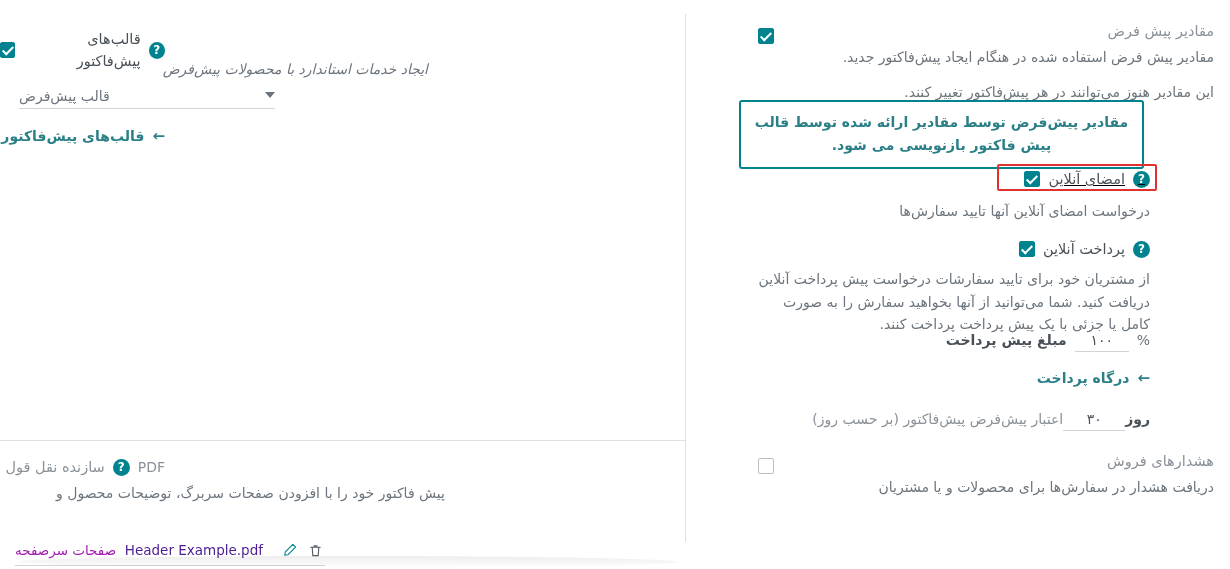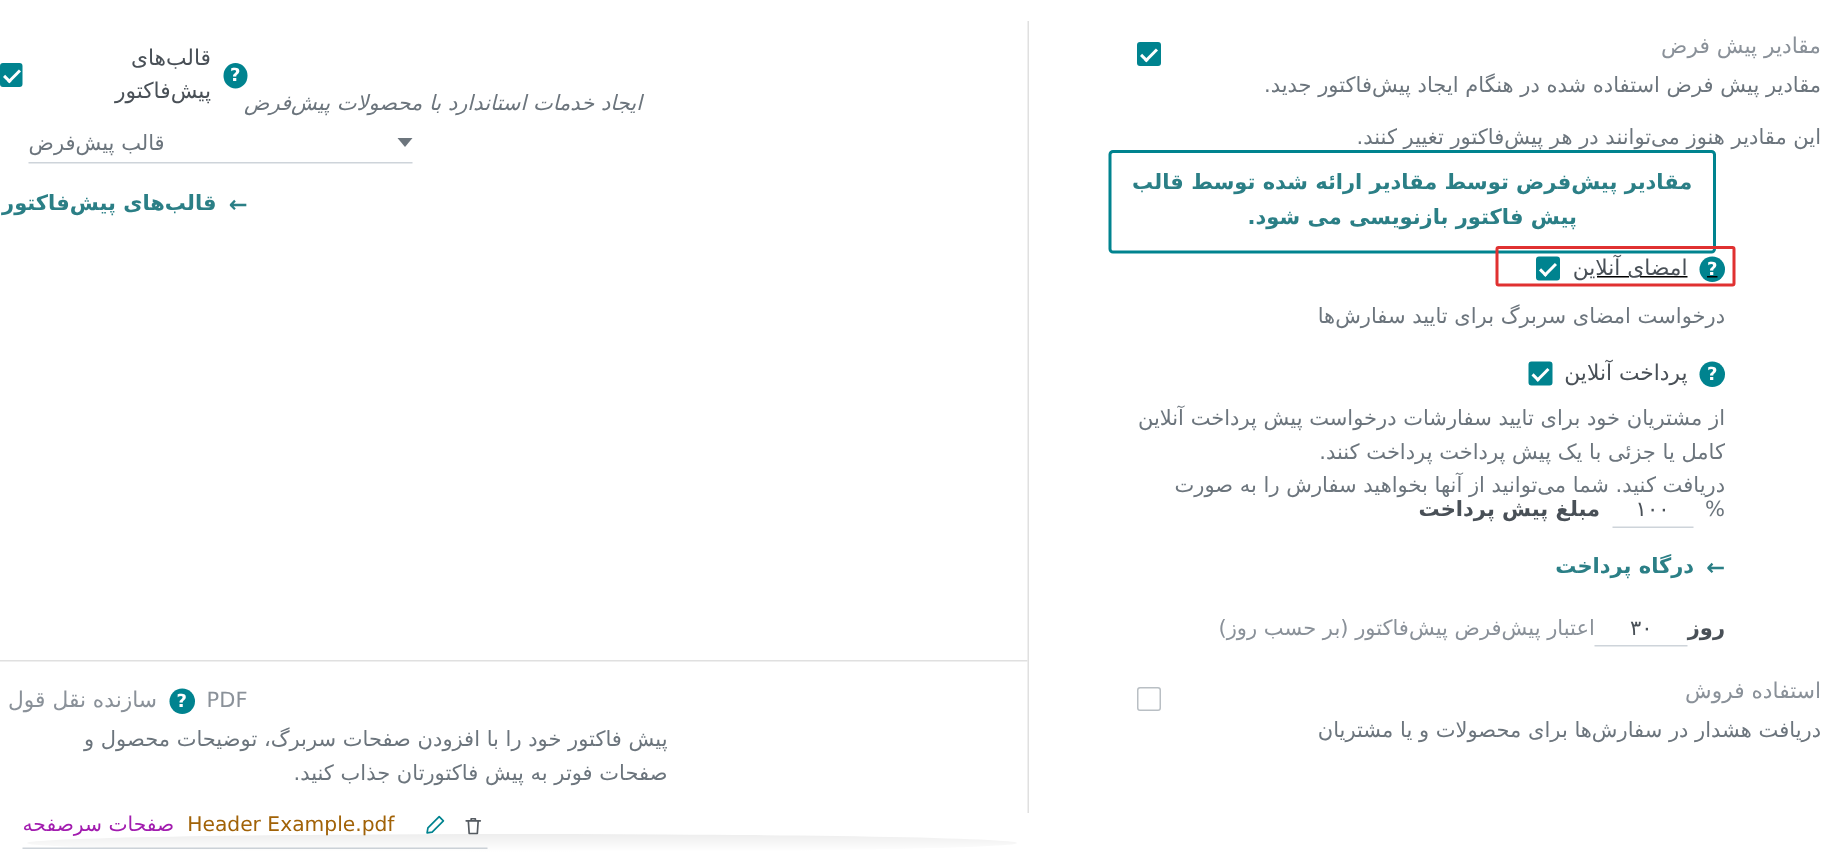--- a/index.html
+++ b/index.html
@@ -233,21 +233,21 @@
     width: 310px;
     border-bottom: 1px solid #ced4da;
     padding-bottom: 5px;
   }
   .file-label {
     font-size: 13.5px;
     color: #a21caf;
   }
   .file-name {
     font-size: 13.5px;
-    color: #a16207;
+    color: #4c1d95;
     margin-right: 10px;
     flex: 1 1 auto;
   }
   .icon-btn {
     width: 20px;
     height: 20px;
     display: inline-flex;
     align-items: center;
     justify-content: center;
     margin-left: 6px;
@@ -278,52 +278,52 @@
       <div>مقادیر پیش‌فرض توسط مقادیر ارائه شده توسط قالب</div>
       <div>پیش فاکتور بازنویسی می شود.</div>
     </div>
 
     <div class="red-outline" style="position:absolute; top:164px; right:73px; width:160px; height:27px;"></div>
     <div class="title-row" style="position:absolute; top:168px; right:80px;text-decoration:underline;">
       <span class="cb checked"></span>
       <span class="set-title">امضای آنلاین</span>
       <span class="help">?</span>
     </div>
-    <div class="set-desc" style="position:absolute; top:196px; right:80px; width:410px; text-align:right;">درخواست امضای سربرگ برای تایید سفارش‌ها</div>
+    <div class="set-desc" style="position:absolute; top:196px; right:80px; width:410px; text-align:right;">درخواست امضای آنلاین آنها تایید سفارش‌ها</div>
 
     <div class="title-row" style="position:absolute; top:238px; right:80px;">
       <span class="cb checked"></span>
       <span class="set-title">پرداخت آنلاین</span>
       <span class="help">?</span>
     </div>
     <div style="position:absolute; top:268px; right:80px; width:410px;">
       <div class="set-desc right-align" style="margin-top:0;">از مشتریان خود برای تایید سفارشات درخواست پیش پرداخت آنلاین</div>
+      <div class="set-desc right-align" style="margin-top:0;">دریافت کنید. شما می‌توانید از آنها بخواهید سفارش را به صورت</div>
       <div class="set-desc right-align" style="margin-top:0;">کامل یا جزئی با یک پیش پرداخت پرداخت کنند.</div>
-      <div class="set-desc right-align" style="margin-top:0;">دریافت کنید. شما می‌توانید از آنها بخواهید سفارش را به صورت</div>
     </div>
 
     <div class="inline-field" style="position:absolute; top:332px; right:80px;">
       <span class="unit">مبلغ پیش پرداخت</span>
       <input class="num-input" style="width: 54px;" value="۱۰۰">
       <span class="unit plain">%</span>
     </div>
 
     <a class="tlink" href="#" style="position:absolute; top:370px; right:80px;">
       <span>درگاه پرداخت</span>
       <span class="arrow-left">←</span>
     </a>
 
     <div style="position:absolute; top:408px; right:80px; display:flex; flex-direction:row-reverse; align-items:baseline; ">
       <span class="set-title muted" style="font-size:14px;">اعتبار پیش‌فرض پیش‌فاکتور (بر حسب روز)</span>
       <input class="num-input" value="۳۰" style="">
       <span class="unit">روز</span>
     </div>
 
     <div class="setting" style="top:450px; right:16px; width:430px;">
-      <div class="set-title muted right-align">استفاده فروش</div>
+      <div class="set-title muted right-align">هشدارهای فروش</div>
       <div class="set-desc right-align">دریافت هشدار در سفارش‌ها برای محصولات و یا مشتریان</div>
     </div>
     <div style="position:absolute; top:455px; right:456px;">
       <span class="cb unchecked"></span>
     </div>
   </div>
 
   <div class="left-col">
 
     <div class="divider-h-left"></div>
@@ -346,21 +346,20 @@
       <span class="arrow-left">←</span>
     </a>
 
     <div class="title-row" style="position:absolute; top:456px; right:520px;">
       <span class="set-title muted">سازنده نقل قول</span>
       <span class="help">?</span>
       <span class="set-title muted" style="font-size:14px;">PDF</span>
     </div>
     <div style="position:absolute; top:482px; right:240px; width:430px;">
       <div class="set-desc right-align" style="margin-top:0;">پیش فاکتور خود را با افزودن صفحات سربرگ، توضیحات محصول و</div>
-      <div class="set-desc right-align" style="margin-top:0;">صفحات فوتر به پیش فاکتورتان جذاب کنید.</div>
     </div>
 
     <div class="file-row" style="position:absolute; top:540px; right:360px;">
       <span class="file-label">صفحات سرصفحه</span>
       <span class="file-name">Header Example.pdf</span>
       <span class="icon-btn">
         <svg width="15" height="15" viewBox="0 0 16 16">
             <path d="M11.5 1.5l3 3-8 8-3.6.6.6-3.6 8-8z" fill="none" stroke="#00838f" stroke-width="1.2" stroke-linejoin="round"></path>
           </svg>
       </span>

